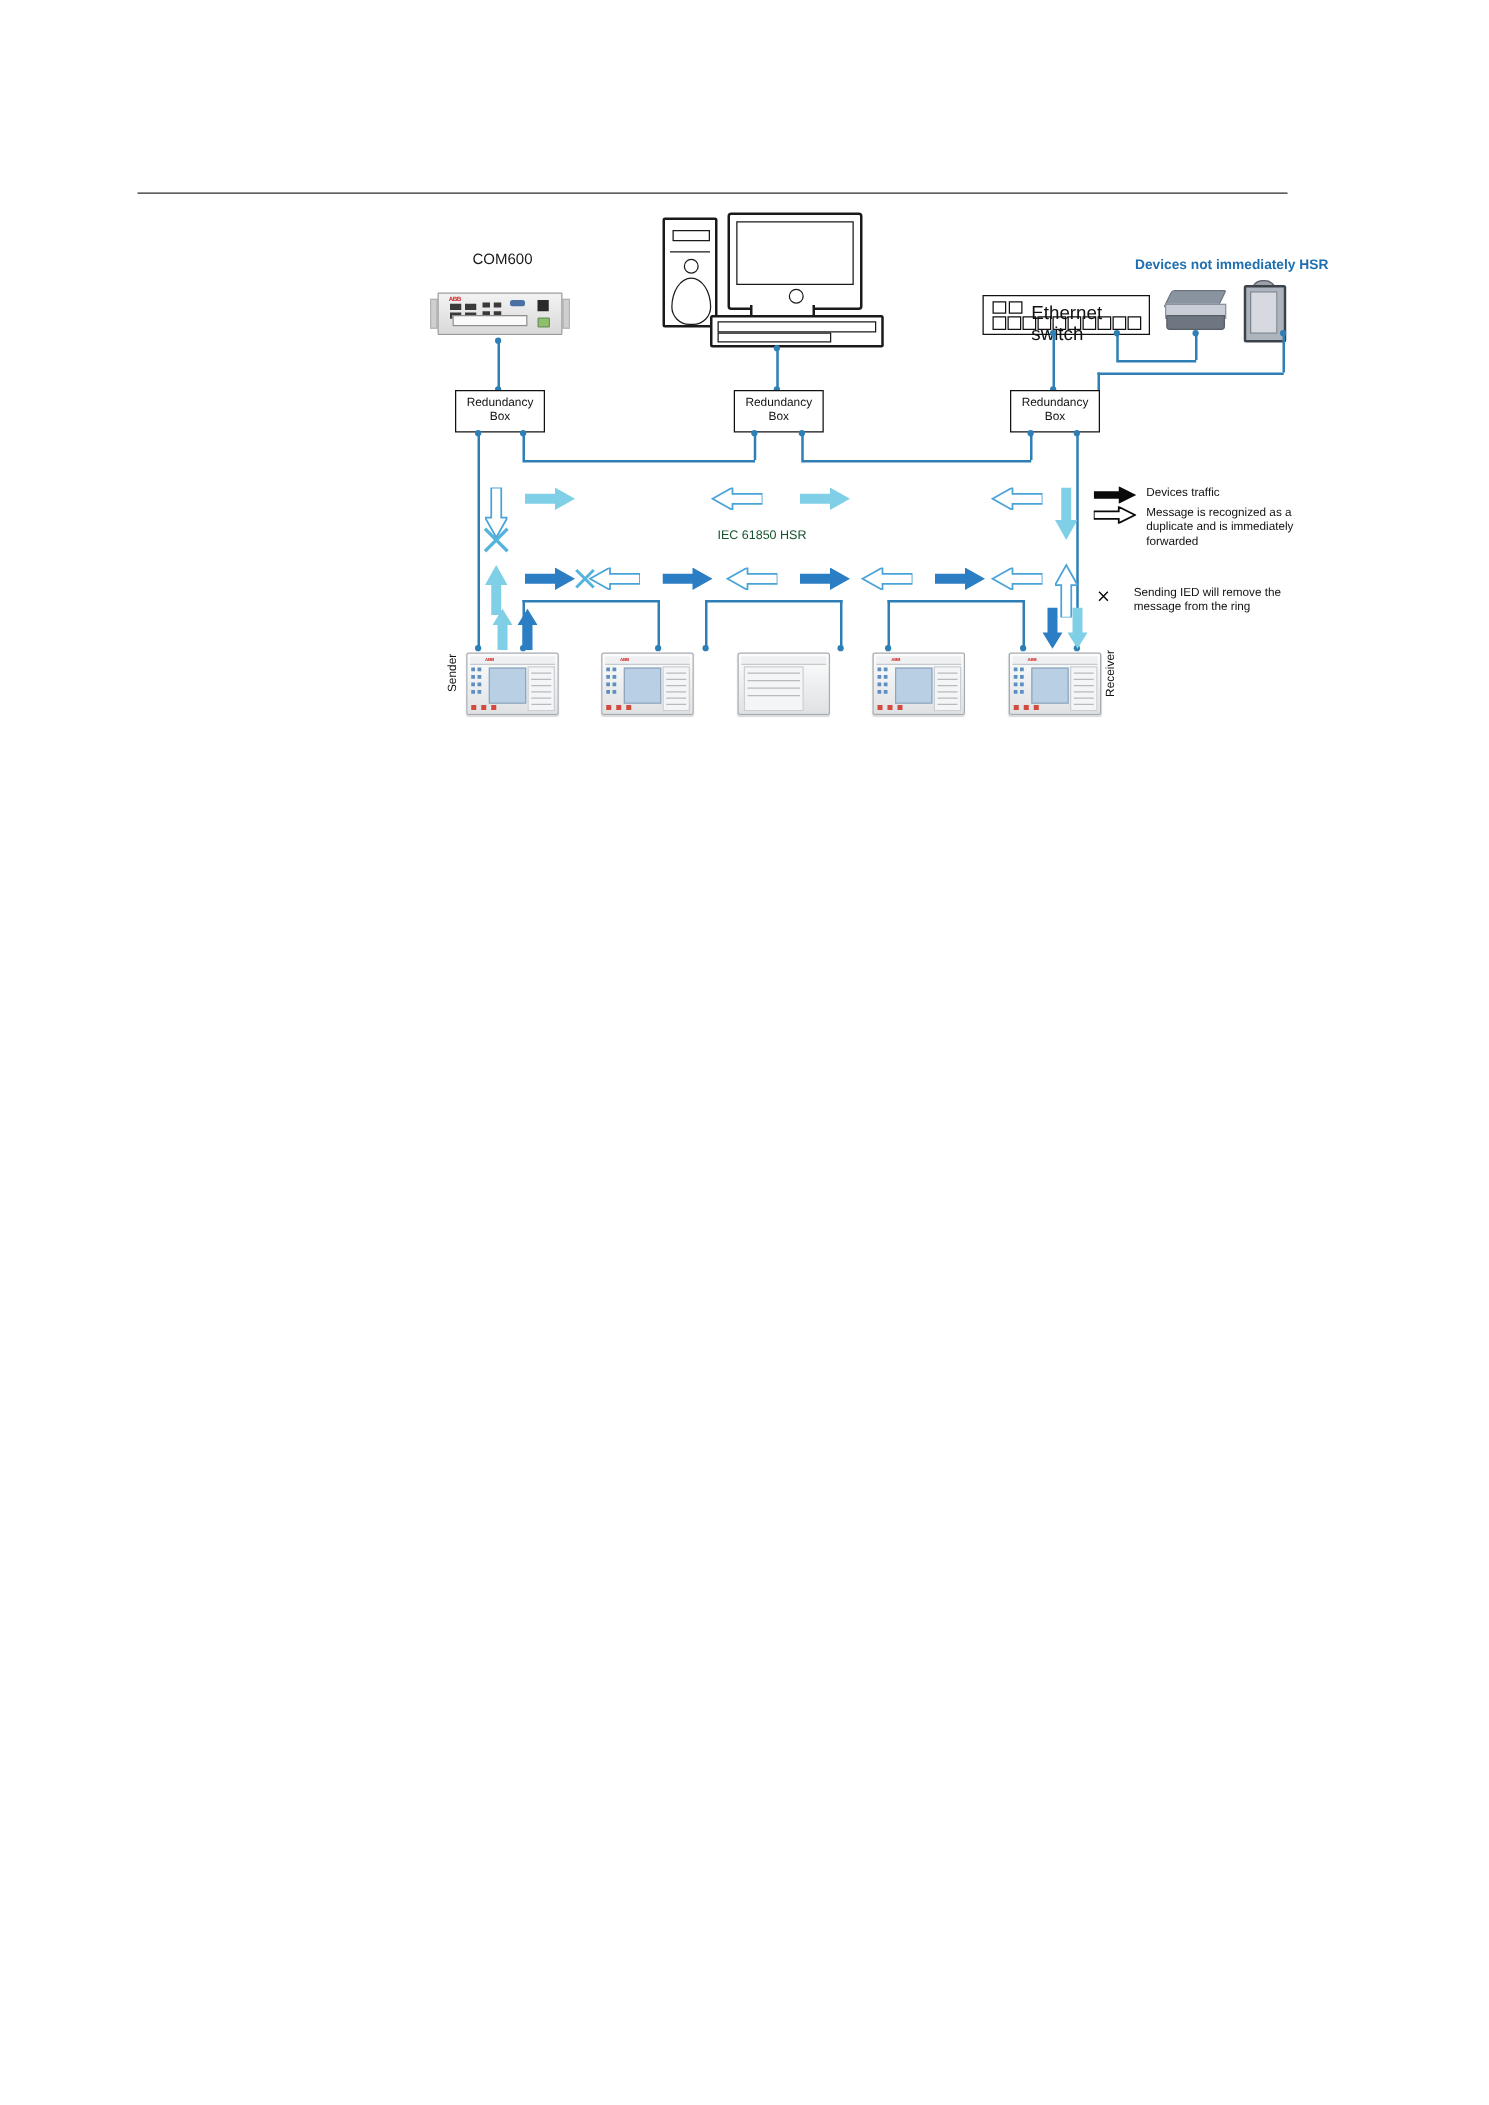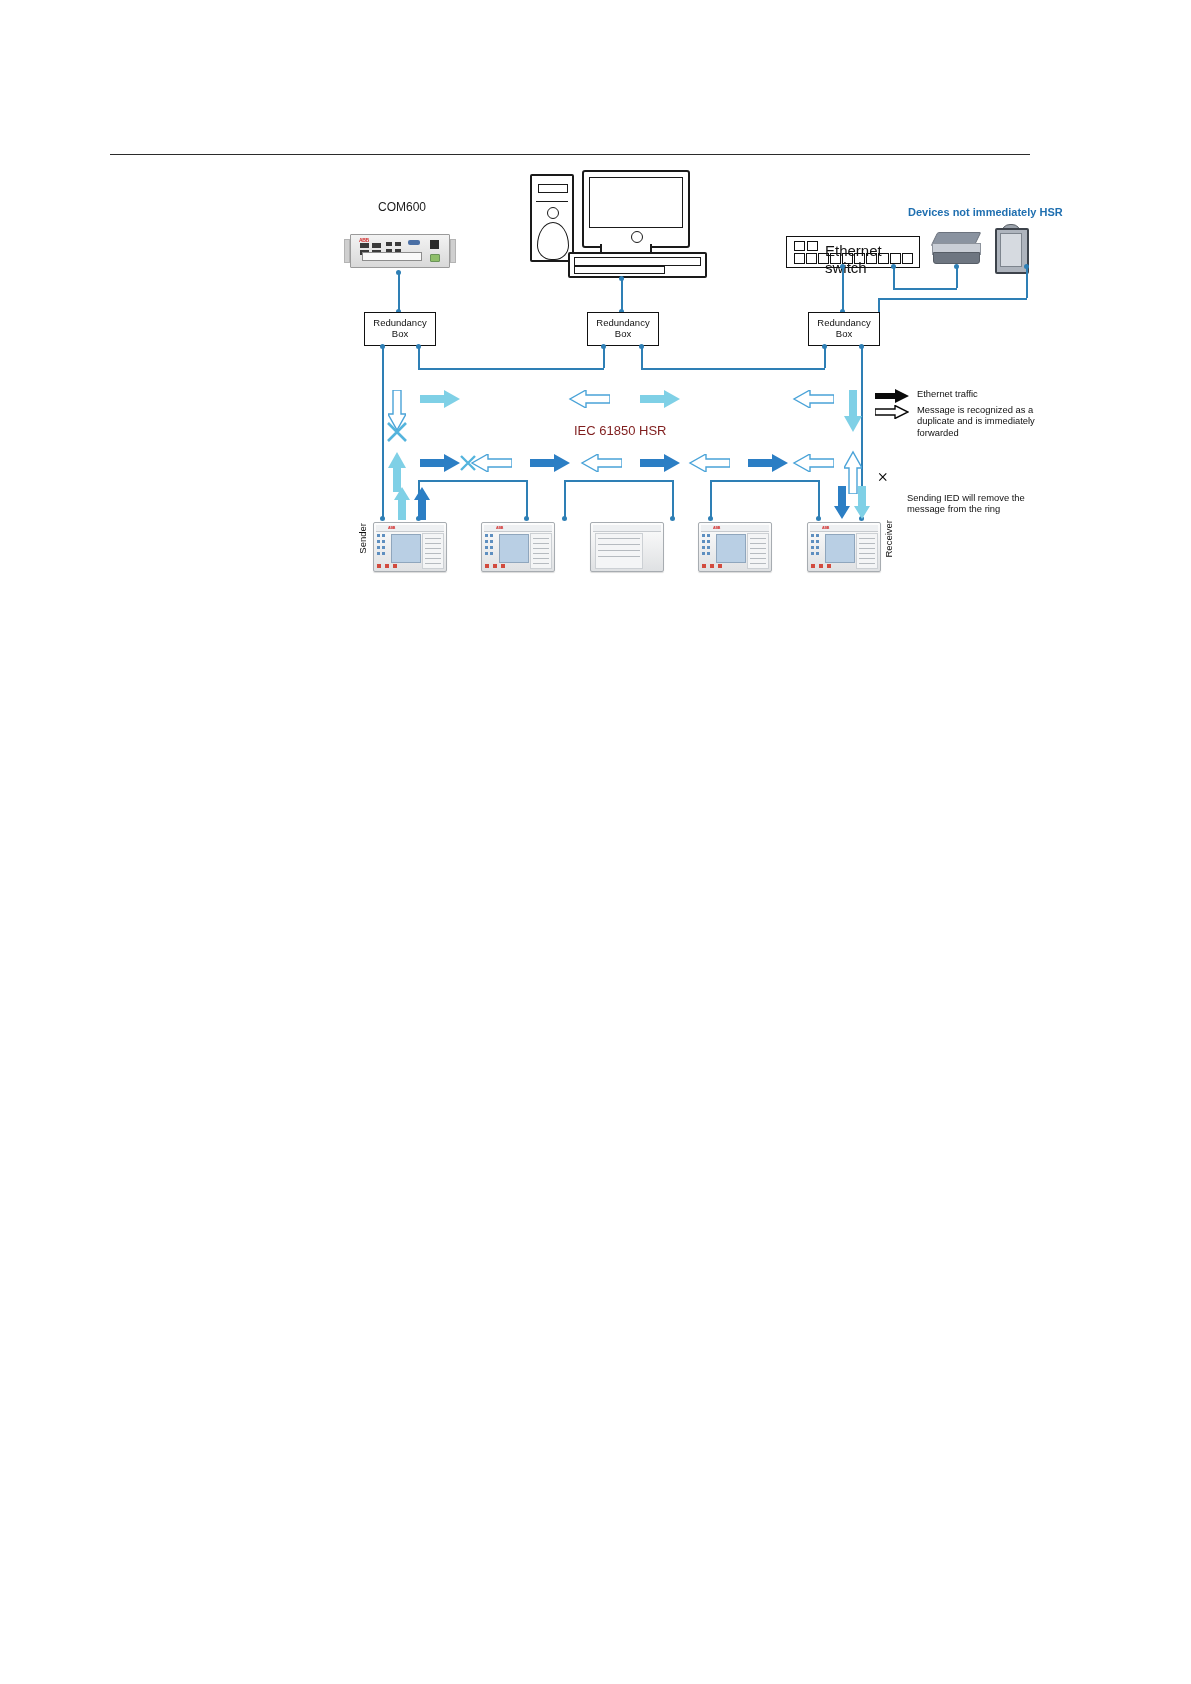--- a/index.html
+++ b/index.html
@@ -6,21 +6,21 @@
   body{width:1191px;height:1684px;position:relative;font-family:"Liberation Sans",sans-serif;}
   #page{position:absolute;left:0;top:0;width:1191px;height:1684px;background:#fff;}
 
   .hrule{position:absolute;left:110px;top:154px;width:920px;height:0;border-top:1.5px solid #2b2b2b;}
 
   .diagram{position:absolute;left:340px;top:168px;width:695px;height:412px;}
 
   
   .lbl{position:absolute;color:#1a1a1a;font-size:11.5px;white-space:nowrap;}
   .lbl-blue{position:absolute;color:#1f6fb0;font-size:11px;font-weight:bold;white-space:nowrap;}
-  .lbl-hsr{position:absolute;color:#7f1d1d;font-size:13px;white-space:nowrap;}
+  .lbl-hsr{position:absolute;color:#14532d;font-size:10px;white-space:nowrap;}
 
   
   .rbox{position:absolute;border:1.4px solid #111;background:#fff;
         display:flex;align-items:center;justify-content:center;text-align:center;
         font-size:9.5px;line-height:1.15;color:#111;}
 
   
   .ln{position:absolute;background:#2e7fb5;}
   .lnv{width:1.6px;}
   .lnh{height:1.6px;}
@@ -459,33 +459,33 @@
 
     <div class="vtext" style="left:17px;top:355px;">Sender</div>
     <div class="vtext" style="left:543px;top:352px;">Receiver</div>
 
     <div class="legend">
 
       <div class="lgrow" style="left:0;top:0;">
         <svg width="34" height="14" viewBox="0 0 34 14" style="margin-right:8px;margin-top:1px;">
           <path d="M0 4 H20 V0 L34 7 L20 14 V10 H0 Z" fill="#0a0a0a"></path>
         </svg>
-        <div class="lgtxt">Ethernet traffic</div>
+        <div class="lgtxt">Devices traffic</div>
       </div>
 
       <div class="lgrow" style="left:0;top:16px;">
         <svg width="34" height="14" viewBox="0 0 34 14" style="margin-right:8px;margin-top:1px;">
           <path d="M0 4 H20 V0.5 L33 7 L20 13.5 V10 H0 Z" fill="#fff" stroke="#0a0a0a" stroke-width="1.4"></path>
         </svg>
         <div class="lgtxt" style="max-width:118px;">Message is recognized as a duplicate and is immediately forwarded</div>
       </div>
 
       <div class="lgrow" style="left:0;top:80px;">
         <svg width="34" height="14" viewBox="0 0 34 14" style="margin-right:8px;margin-top:2px;">
           <path d="M6 2 L16 12 M16 2 L6 12" stroke="#0a0a0a" stroke-width="1.6" fill="none"></path>
         </svg>
-        <div class="lgtxt" style="max-width:128px;margin-top:24px;">Sending IED will remove the message from the ring</div>
+        <div class="lgtxt" style="max-width:128px;">Sending IED will remove the message from the ring</div>
       </div>
 
     </div>
 
   </div>
 </div>
 
 </body></html>

